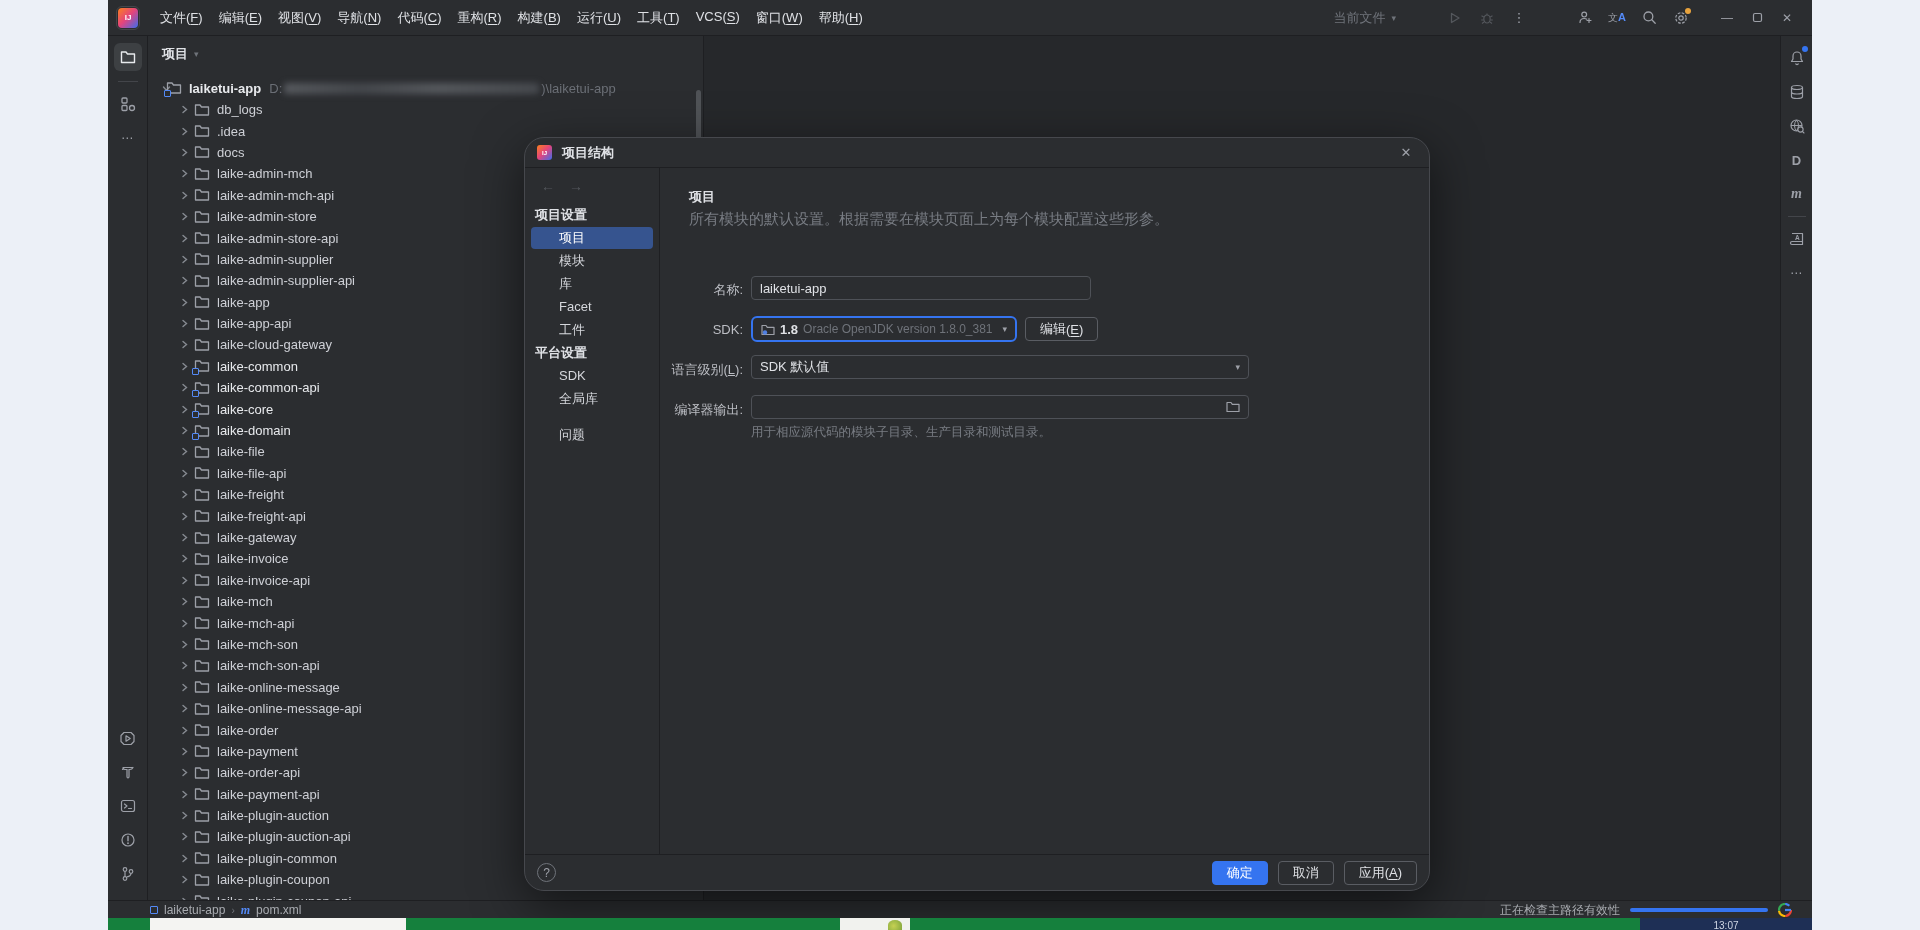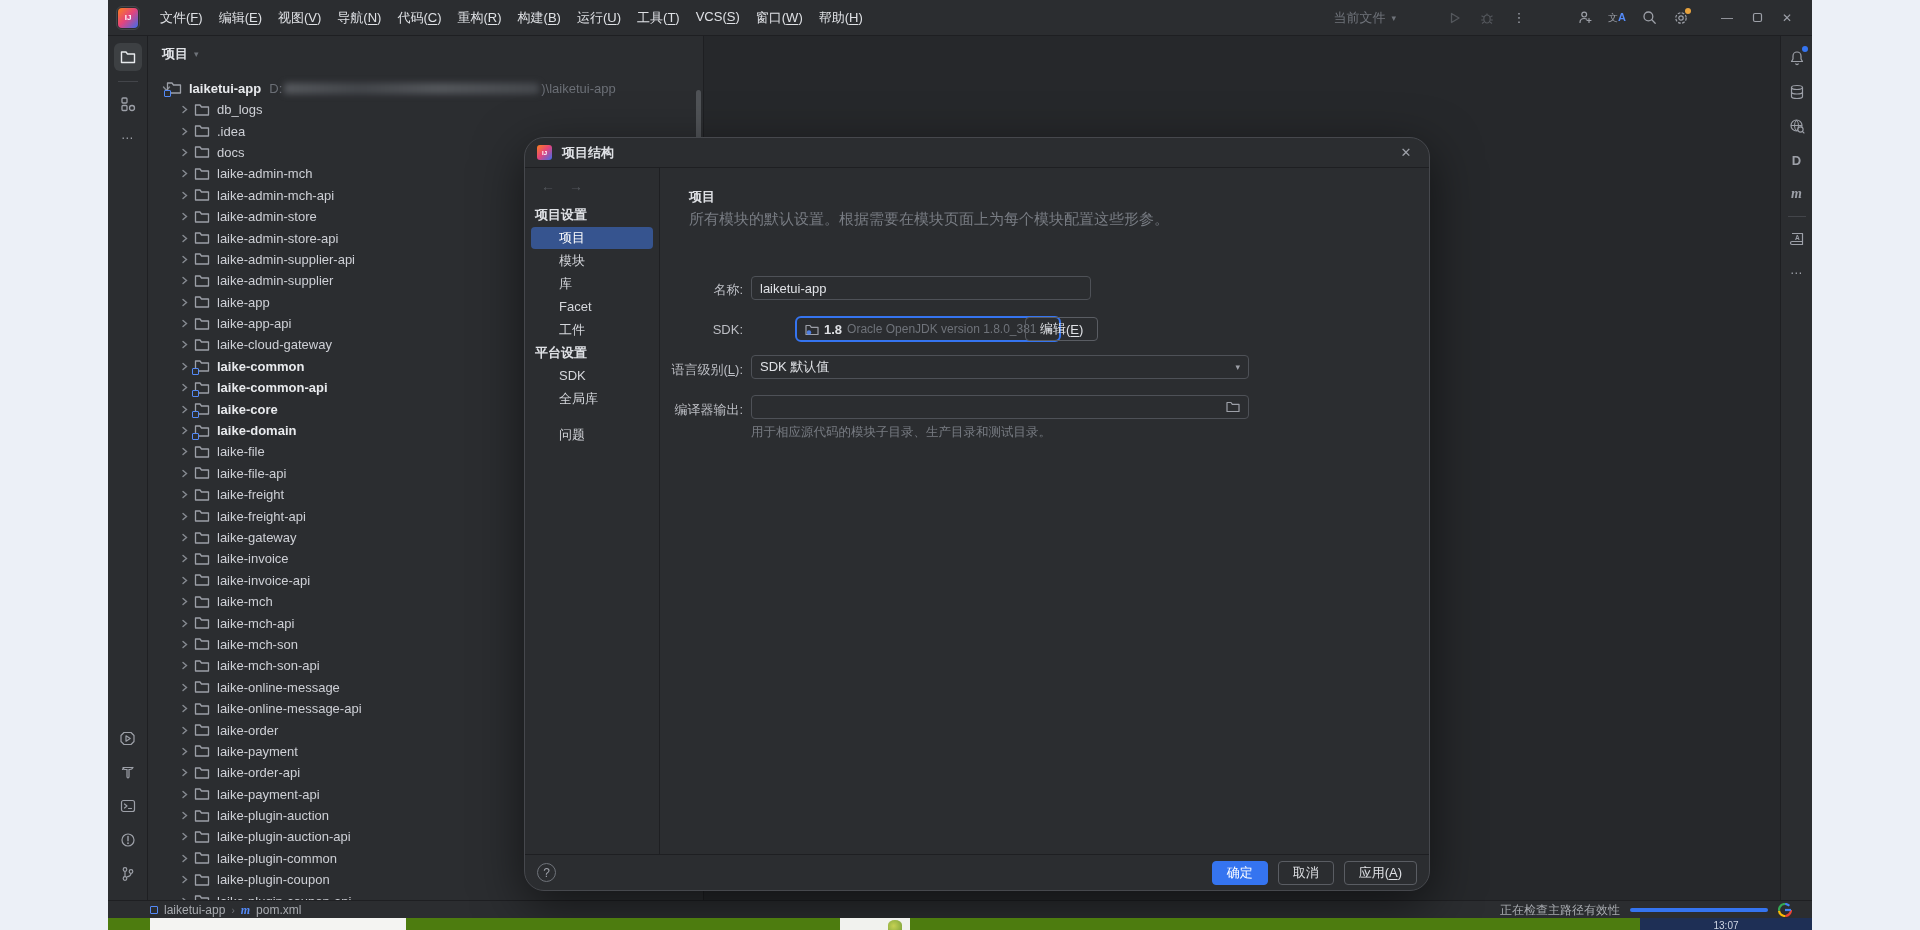--- a/index.html
+++ b/index.html
@@ -52,21 +52,21 @@
   .ppanel-header .chev-d { margin-left:6px; margin-right:0; }
   .tree-root { position:absolute; left:0; top:41px; height:22px; width:100%; display:flex; align-items:center; }
   .tree-root .chev { left:10px; }
   .tree { position:absolute; left:0; top:63px; width:100%; }
   .tree-row { height:21.4px; display:flex; align-items:center; padding-left:28px; color:#ced0d6; }
   .chev { width:16px; display:flex; justify-content:center; color:#868a91; flex:0 0 16px; }
   .tree-ico { position:relative; width:17px; height:14px; margin:0 6px 0 2px; flex:0 0 17px; }
   .badge { display:none; position:absolute; left:-2px; bottom:-2px; width:7px; height:7px;
     border:1.5px solid #548af7; background:#2b2d30; border-radius:1px; }
   .tree-row.module .badge, .tree-root .badge { display:block; }
-  .tree-row.module .t-label { color:#e8eaed; font-weight:bold; }
+  .tree-row.module .t-label { color:#e8eaed; font-weight:normal; }
   .t-label { white-space:nowrap; }
   .root-name { font-weight:bold; color:#e8eaed; margin-right:8px; }
   .root-path { color:#6b6f76; white-space:nowrap; display:flex; align-items:center; }
   .path-blur { display:inline-block; width:255px; height:11px; margin:0 2px; border-radius:3px;
     background:linear-gradient(90deg,#56595e,#44474c 30%,#55585d 60%,#46494e); filter:blur(3px); }
   .pscroll { position:absolute; right:2px; top:54px; width:5px; height:90px; border-radius:3px; background:#505357; }
 
   
   .editor { position:absolute; left:596px; top:36px; width:1076px; height:864px; background:#26282b; }
   .rightstrip { position:absolute; right:0; top:36px; width:32px; bottom:18px; background:#2b2d30;
@@ -105,40 +105,40 @@
   .nav-header { padding-left:10px; font-weight:bold; color:#dfe1e5; }
   .nav-item.selected { background:#36548f; color:#fff; border-radius:4px; margin-left:6px; padding-left:28px; }
   .nav-sep { height:12px; }
   .dlg-content { position:absolute; left:136px; top:30px; right:0; bottom:36px; }
   .c-heading { position:absolute; left:28px; top:20px; font-weight:bold; color:#dfe1e5; }
   .c-desc { position:absolute; left:28px; top:42px; font-size:15px; color:#787c83; }
   .f-label { position:absolute; width:82px; text-align:right; color:#bcbec4; white-space:nowrap; }
   .f-input { position:absolute; height:24px; border:1px solid #4e5157; border-radius:4px;
     display:flex; align-items:center; padding:0 8px; color:#dfe1e5; background:#2b2d30; }
   .sdk-combo { position:absolute; left:90px; top:109px; width:266px; height:26px; border:2px solid #3574f0;
-    border-radius:6px; display:flex; align-items:center; padding:0 8px; gap:5px; background:#2b2d30;margin-left:44px; }
+    border-radius:6px; display:flex; align-items:center; padding:0 8px; gap:5px; background:#2b2d30; }
   .sdk-ver { font-weight:bold; color:#dfe1e5; }
   .sdk-detail { color:#6f737a; font-size:12px; white-space:nowrap; overflow:hidden; text-overflow:ellipsis; flex:1; }
   .combo-chev { color:#9da0a8; font-size:9px; margin-left:auto; }
   .btn { height:24px; border:1px solid #5a5d63; border-radius:4px; background:transparent; color:#dfe1e5;
     font-size:13px; display:flex; align-items:center; justify-content:center; padding:0 14px;
     font-family:inherit; white-space:nowrap; }
   .btn u { text-decoration:underline; text-underline-offset:2px; }
   .btn-edit { position:absolute; left:364px; top:110px; }
   .c-hint { position:absolute; left:90px; top:256px; font-size:12.5px; color:#787c83; }
   .sdk-folder { width:14px; height:11px; position:relative; flex:0 0 14px; }
   .dlg-footer { position:absolute; left:0; right:0; bottom:0; height:36px; border-top:1px solid #1e1f22;
     display:flex; align-items:center; padding:0 12px; }
   .help-circle { width:19px; height:19px; border:1px solid #6f737a; border-radius:50%; color:#9da0a8;
     display:flex; align-items:center; justify-content:center; font-size:12px; }
   .dlg-btns { margin-left:auto; display:flex; gap:10px; }
   .btn-primary { background:#3574f0; border-color:#3574f0; color:#fff; }
 
   
-  .behind-strip { position:absolute; left:108px; top:918px; width:1704px; height:12px; background:#4d7c0f; overflow:hidden; }
+  .behind-strip { position:absolute; left:108px; top:918px; width:1704px; height:12px; background:#15803d; overflow:hidden; }
   .bs-white1 { position:absolute; left:42px; top:0; width:256px; height:12px; background:#f4f4f2; }
   .bs-white2 { position:absolute; left:732px; top:0; width:70px; height:12px; background:#f1f2ee; }
   .bs-plant { position:absolute; left:780px; top:2px; width:14px; height:10px; border-radius:50% 50% 0 0;
     background:radial-gradient(circle at 40% 60%,#c6d153,#7ea43c); }
   .bs-navy { position:absolute; left:1532px; top:0; width:172px; height:12px; background:#1e2f55; color:#cfd6e4;
     font-size:10px; text-align:center; line-height:16px; }
 
   svg { display:block; }
 </style>
 </head>
@@ -405,36 +405,36 @@
               <svg width="9" height="9" viewBox="0 0 9 9">
                 <path d="M3 1.5 L6.5 4.5 L3 7.5" fill="none" stroke="currentColor" stroke-width="1.4" stroke-linecap="round"></path>
               </svg>
             </span>
             <span class="tree-ico">
               <svg width="16" height="14" viewBox="0 0 16 14">
                 <path d="M1.5 2 h4.5 l1.5 2 h7 v8 h-13 z" fill="none" stroke="#9da0a8" stroke-width="1.3" stroke-linejoin="round"></path>
               </svg>
 
             </span>
+            <span class="t-label">laike-admin-supplier</span>
+          </div>
+
+          <div class="tree-row">
+            <span class="chev">
+              <svg width="9" height="9" viewBox="0 0 9 9">
+                <path d="M3 1.5 L6.5 4.5 L3 7.5" fill="none" stroke="currentColor" stroke-width="1.4" stroke-linecap="round"></path>
+              </svg>
+            </span>
+            <span class="tree-ico">
+              <svg width="16" height="14" viewBox="0 0 16 14">
+                <path d="M1.5 2 h4.5 l1.5 2 h7 v8 h-13 z" fill="none" stroke="#9da0a8" stroke-width="1.3" stroke-linejoin="round"></path>
+              </svg>
+
+            </span>
             <span class="t-label">laike-admin-supplier-api</span>
-          </div>
-
-          <div class="tree-row">
-            <span class="chev">
-              <svg width="9" height="9" viewBox="0 0 9 9">
-                <path d="M3 1.5 L6.5 4.5 L3 7.5" fill="none" stroke="currentColor" stroke-width="1.4" stroke-linecap="round"></path>
-              </svg>
-            </span>
-            <span class="tree-ico">
-              <svg width="16" height="14" viewBox="0 0 16 14">
-                <path d="M1.5 2 h4.5 l1.5 2 h7 v8 h-13 z" fill="none" stroke="#9da0a8" stroke-width="1.3" stroke-linejoin="round"></path>
-              </svg>
-
-            </span>
-            <span class="t-label">laike-admin-supplier</span>
           </div>
 
           <div class="tree-row">
             <span class="chev">
               <svg width="9" height="9" viewBox="0 0 9 9">
                 <path d="M3 1.5 L6.5 4.5 L3 7.5" fill="none" stroke="currentColor" stroke-width="1.4" stroke-linecap="round"></path>
               </svg>
             </span>
             <span class="tree-ico">
               <svg width="16" height="14" viewBox="0 0 16 14">

